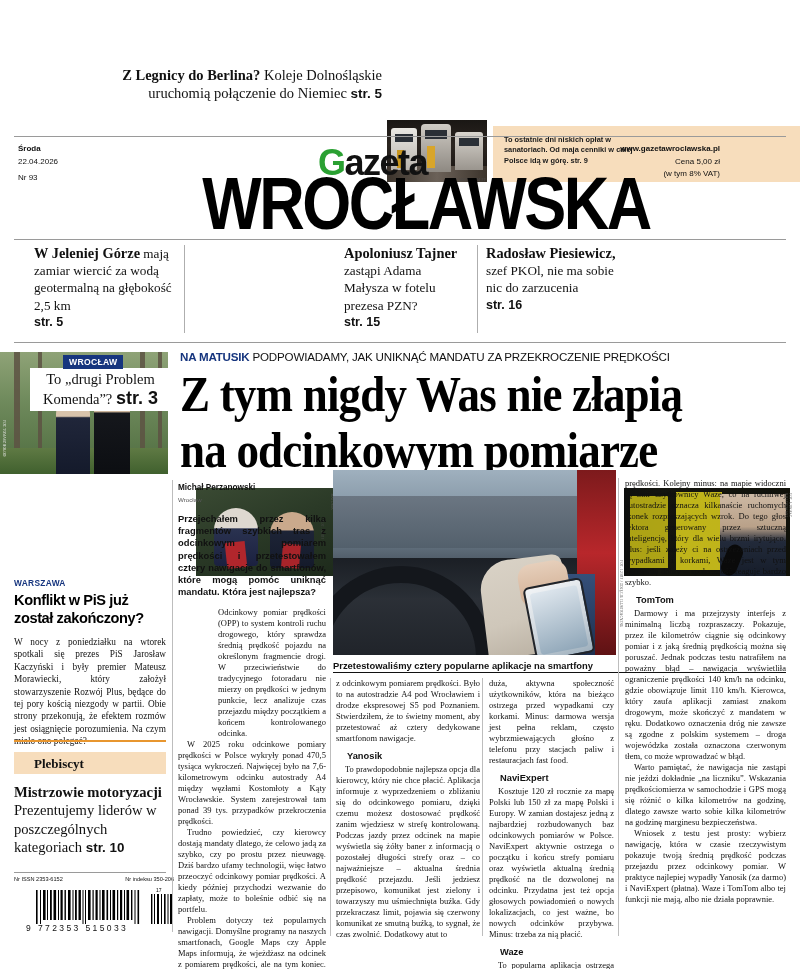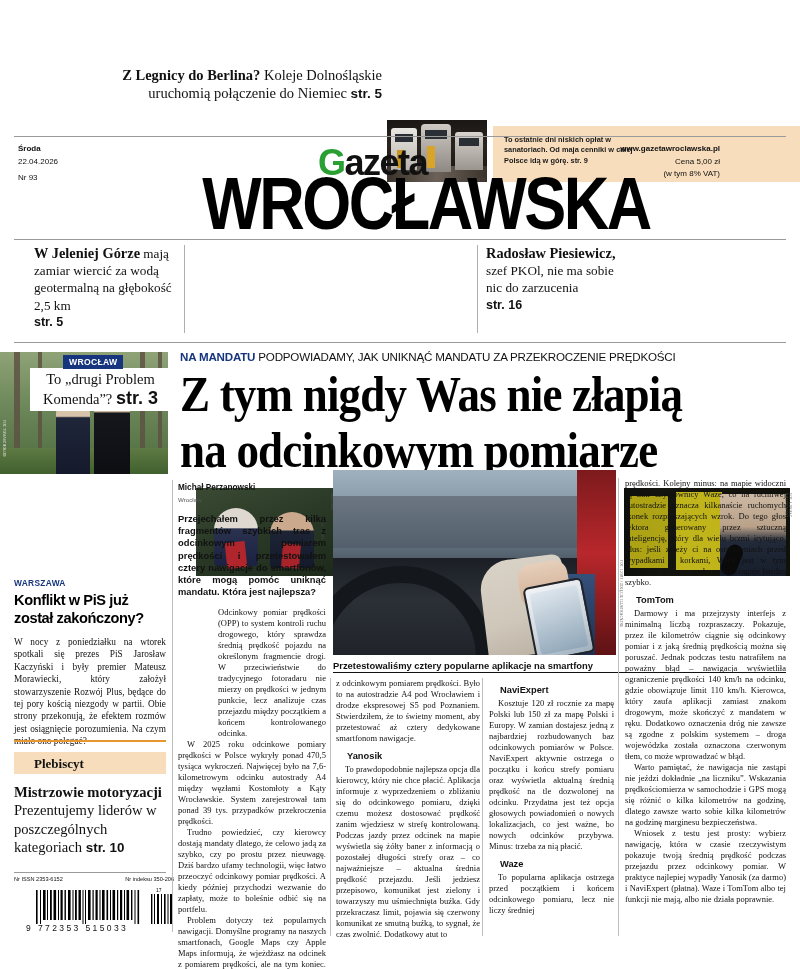--- a/index.html
+++ b/index.html
@@ -263,20 +263,25 @@
     <div class="vdiv" style="left:180px;top:2px;height:88px;"></div>
 
     <div class="tsr-photo" id="ph1">
       <div class="f1"></div>
         <div class="f2"></div>
         <div class="t1"></div>
         <div class="t2"></div>
     </div>
     <div class="pcredit" style="left:326px;top:250px;">FOT. WOJCIECH MATUSIK</div>
 
+    <div class="tsr-txt" style="left:340px;top:2px;width:125px;">
+      <b style="font-size:14.4px;">Apoloniusz Tajner</b>
+      <span>zastąpi Adama Małysza w fotelu prezesa PZN?</span>
+      <div class="tsr-page">str. 15</div>
+    </div>
 
     <div class="vdiv" style="left:473px;top:2px;height:88px;"></div>
 
     <div class="tsr-txt" style="left:482px;top:2px;width:130px;">
       <b style="font-size:14.4px;">Radosław Piesiewicz,</b>
       <span> szef PKOl, nie ma sobie nic do zarzucenia</span>
       <div class="tsr-page">str. 16</div>
     </div>
 
     <div class="tsr-photo" id="ph2">
@@ -377,21 +382,21 @@
         <rect x="14" y="0" width="1.6" height="30"></rect>
           <rect x="17.5" y="0" width="1" height="30"></rect>
         <rect x="20" y="0" width="2.2" height="30"></rect>
       </g>
     </svg>
   </div>
 
   <div class="colrule" style="left:172px;top:480px;height:452px;"></div>
 
   <div id="kicker">
-    <b class="blue">NA MANDATU</b><span> PODPOWIADAMY, JAK UNIKNĄĆ MANDATU ZA PRZEKROCZENIE PRĘDKOŚCI</span>
+    <b class="blue">NA MATUSIK</b><span> PODPOWIADAMY, JAK UNIKNĄĆ MANDATU ZA PRZEKROCZENIE PRĘDKOŚCI</span>
   </div>
 
   <div id="headline">
     <div>Z tym nigdy Was nie złapią</div>
     <div>na odcinkowym pomiarze</div>
   </div>
 
   <div id="hero">
     <div class="windshield"></div>
     <div class="road"></div>
@@ -424,20 +429,21 @@
 
   </div>
 
   <div class="artcol" id="col2">
     <p class="noind">z odcinkowym pomiarem prędkości. Było to na autostradzie A4 pod Wrocławiem i drodze ekspresowej S5 pod Poznaniem. Stwierdziłem, że to świetny moment, aby przetestować aż cztery dedykowane smartfonom nawigacje.</p>
     <div class="sub">Yanosik</div>
     <p>To prawdopodobnie najlepsza opcja dla kierowcy, który nie chce płacić. Aplikacja informuje z wyprzedzeniem o zbliżaniu się do odcinkowego pomiaru, dzięki czemu możesz dostosować prędkość zanim wjedziesz w strefę kontrolowaną. Podczas jazdy przez odcinek na mapie wyświetla się żółty baner z informacją o pozostałej długości strefy oraz – co najważniejsze – aktualna średnia prędkość przejazdu. Jeśli jedziesz przepisowo, komunikat jest zielony i towarzyszy mu uśmiechnięta buźka. Gdy przekraczasz limit, pojawia się czerwony komunikat ze smutną buźką, to sygnał, że czas zwolnić. Dodatkowy atut to</p>
   </div>
 
   <div class="artcol" id="col3">
+    <p class="noind">duża, aktywna społeczność użytkowników, która na bieżąco ostrzega przed wypadkami czy korkami. Minus: darmowa wersja jest pełna reklam, często wybrzmiewających głośno z telefonu przy stacjach paliw i restauracjach fast food.</p>
     <div class="sub">NaviExpert</div>
     <p>Kosztuje 120 zł rocznie za mapę Polski lub 150 zł za mapę Polski i Europy. W zamian dostajesz jedną z najbardziej rozbudowanych baz odcinkowych pomiarów w Polsce. NaviExpert aktywnie ostrzega o początku i końcu strefy pomiaru oraz wyświetla aktualną średnią prędkość na tle dozwolonej na odcinku. Przydatna jest też opcja głosowych powiadomień o nowych lokalizacjach, co jest ważne, bo nowych odcinków przybywa. Minus: trzeba za nią płacić.</p>
     <div class="sub">Waze</div>
     <p>To popularna aplikacja ostrzega przed początkiem i końcem odcinkowego pomiaru, lecz nie liczy średniej</p>
   </div>
 
   <div class="artcol" id="col4">
     <p class="noind">prędkości. Kolejny minus: na mapie widoczni są inni użytkownicy Waze, co na ruchliwej autostradzie oznacza kilkanaście ruchomych ikonek rozpraszających wzrok. Do tego głos lektora generowany przez sztuczną inteligencję, który dla wielu brzmi irytująco. Plus: jeśli zależy ci na ostrzeżeniach przed wypadkami i korkami, Waze jest w tym naprawdę dobry – społeczność reaguje bardzo szybko.</p>
     <div class="sub">TomTom</div>
     <p>Darmowy i ma przejrzysty interfejs z minimalną liczbą rozpraszaczy. Pokazuje, przez ile kilometrów ciągnie się odcinkowy pomiar i z jaką średnią prędkością można się poruszać. Jednak podczas testu natrafiłem na poważny błąd – nawigacja wyświetliła ograniczenie prędkości 140 km/h na odcinku, gdzie obowiązuje limit 110 km/h. Kierowca, który zaufa aplikacji zamiast znakom drogowym, może skończyć z mandatem w ręku. Dodatkowo oznaczenia dróg nie zawsze są zgodne z polskim systemem – droga wojewódzka została oznaczona czerwonym tłem, co może wprowadzać w błąd.</p>

